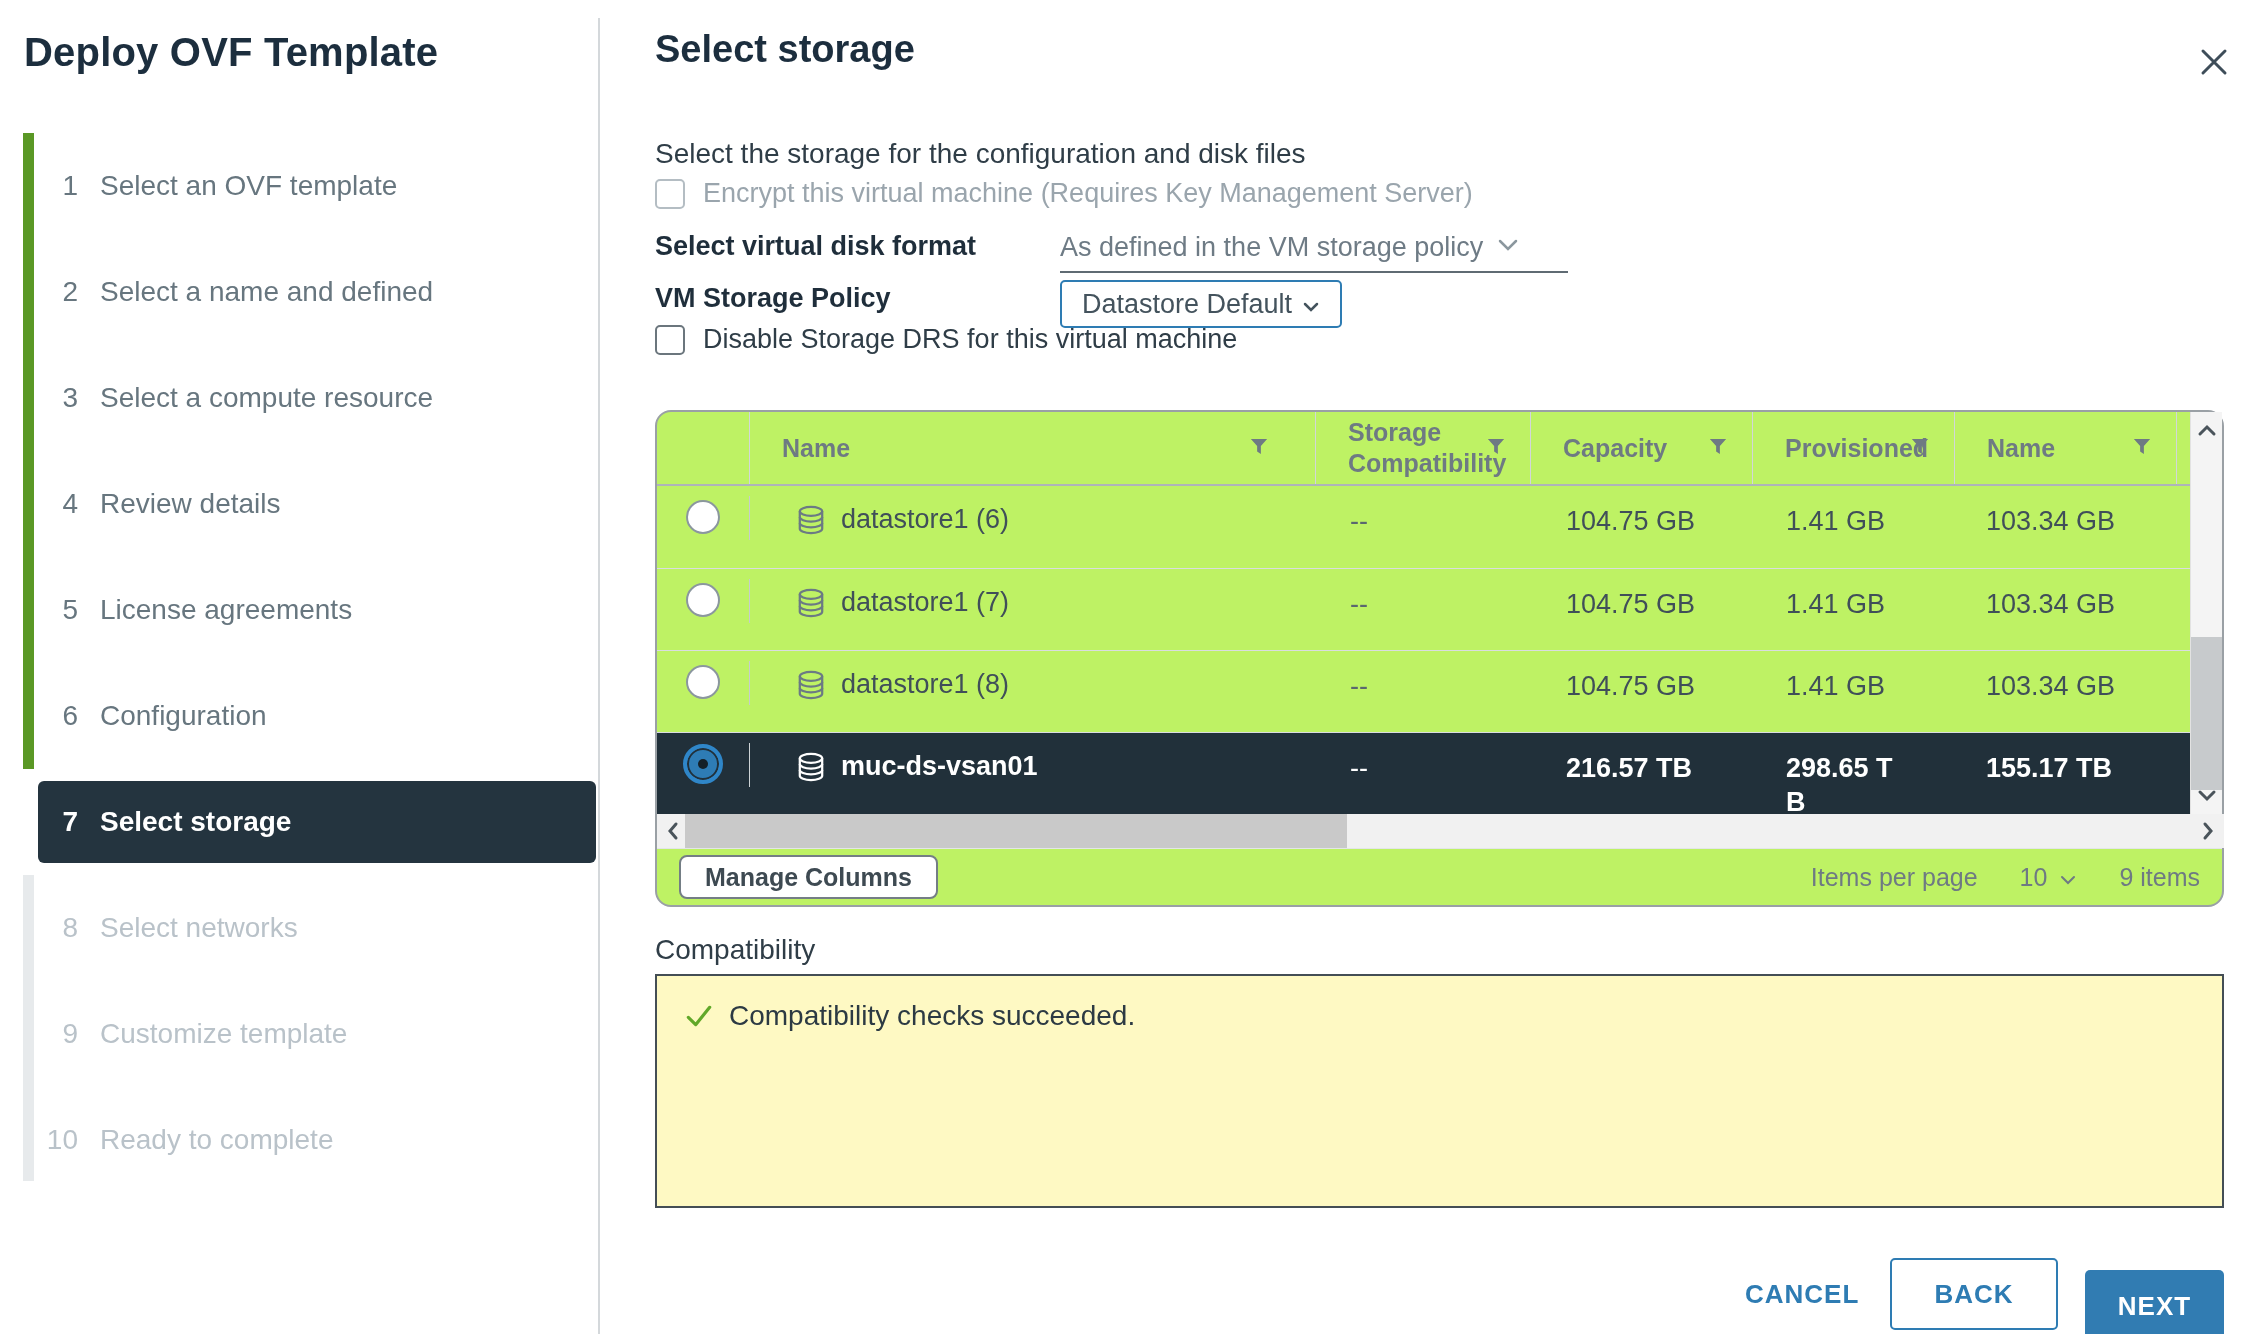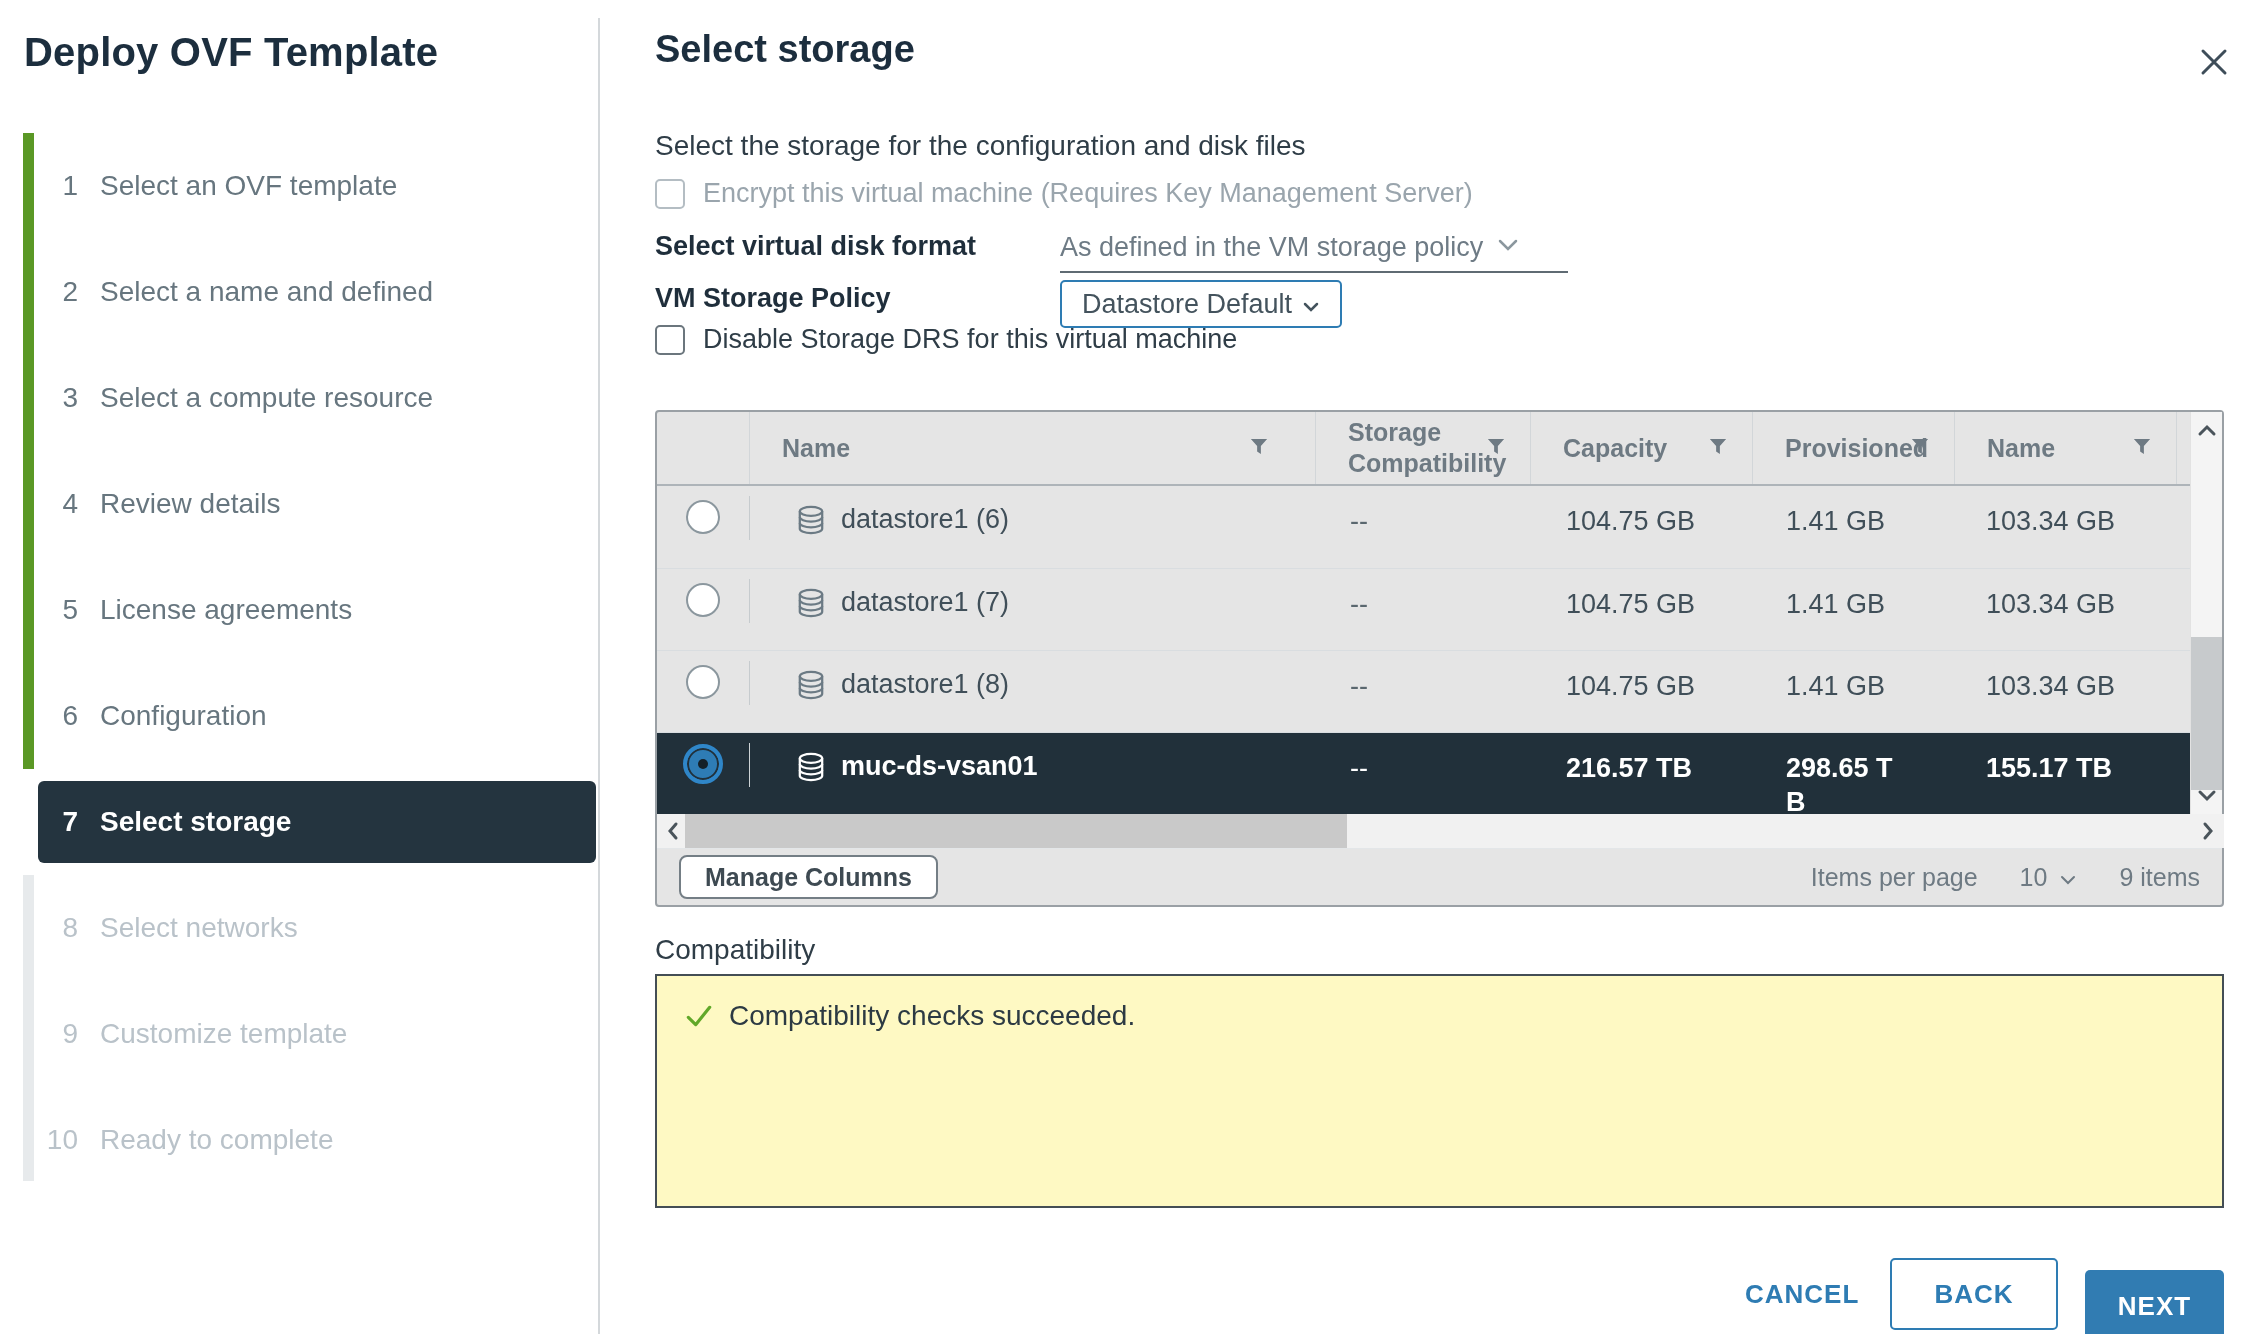--- a/index.html
+++ b/index.html
@@ -19,21 +19,21 @@
   .step.done   { color:#67767f; }
   .step.future { color:#b9c2c9; }
   .step.active { background:#24343f; color:#fff; border-radius:6px; margin-left:38px; margin-right:2px; height:82px; margin-top:12px; margin-bottom:12px; font-weight:700; }
   .step.active .step-num { width:40px; }
 
   
   .content { position:absolute; left:602px; top:0; width:1656px; height:1334px; }
   .pane-heading { position:absolute; left:53px; top:10px; font-size:38px; font-weight:600; color:#1c2e3e; }
   .close-btn { position:absolute; right:22px; top:22px; width:44px; height:44px; display:flex; align-items:center; justify-content:center; cursor:pointer; }
 
-  .intro { position:absolute; left:53px; top:112px; font-size:28px; color:#2f3d47; }
+  .intro { position:absolute; left:53px; top:120px; font-size:28px; color:#2f3d47; }
 
   .checkrow { position:absolute; display:flex; align-items:center; }
   .checkbox { width:30px; height:30px; border-radius:5px; background:#fff; flex:0 0 auto; }
   .checkbox.disabled { border:2px solid #b4bdc3; }
   .checkbox.enabled  { border:2px solid #6b767d; }
   .checkrow .cb-label { margin-left:18px; font-size:27px; }
   .row-encrypt { left:53px; top:160px; }
   .row-encrypt .cb-label { color:#9aa5ad; }
   .row-drs { left:53px; top:306px; }
   .row-drs .cb-label { color:#2f3d47; }
@@ -43,21 +43,21 @@
   .lbl-policy { top:265px; }
 
   .disk-format-select { position:absolute; left:458px; top:205px; width:508px; height:50px; border-bottom:2px solid #5f6b73; display:flex; align-items:center; cursor:pointer; }
   .disk-format-select .sel-text { font-size:27px; color:#6e7b85; }
   .disk-format-select .caret { margin-left:14px; }
 
   .policy-btn { position:absolute; left:458px; top:262px; height:48px; padding:0 20px; border:2px solid #2e7cb3; border-radius:5px; background:#fff; display:flex; align-items:center; font-size:27px; color:#44535d; cursor:pointer; }
   .policy-btn .caret { margin-left:10px; }
 
   
-  .grid { position:absolute; left:53px; top:392px; width:1569px; height:497px; border:2px solid #9aa0a5; border-radius:4px; background:#e5e5e5; }
+  .grid { position:absolute; left:53px; top:392px; width:1569px; height:497px; border:2px solid #9aa0a5; border-radius:16px; background:#bef264; }
   .thead { position:absolute; left:0; top:0; width:1535px; height:74px; display:flex; border-bottom:2px solid #aeb4b9; }
   .th { position:relative; height:100%; font-size:25px; font-weight:600; color:#6e7a83; }
   .th + .th { border-left:1px solid #d2d6d9; }
   .th .th-text { position:absolute; left:32px; top:50%; transform:translateY(-50%); line-height:31px; padding-right:56px; }
   .th .funnel { position:absolute; right:24px; top:50%; transform:translateY(-50%); cursor:pointer; }
   .th-radio { width:92px; }
   .th-name  { width:566px; }
   .th-name .funnel { right:46px; }
   .th-compat { width:215px; }
   .th-cap  { width:222px; }

